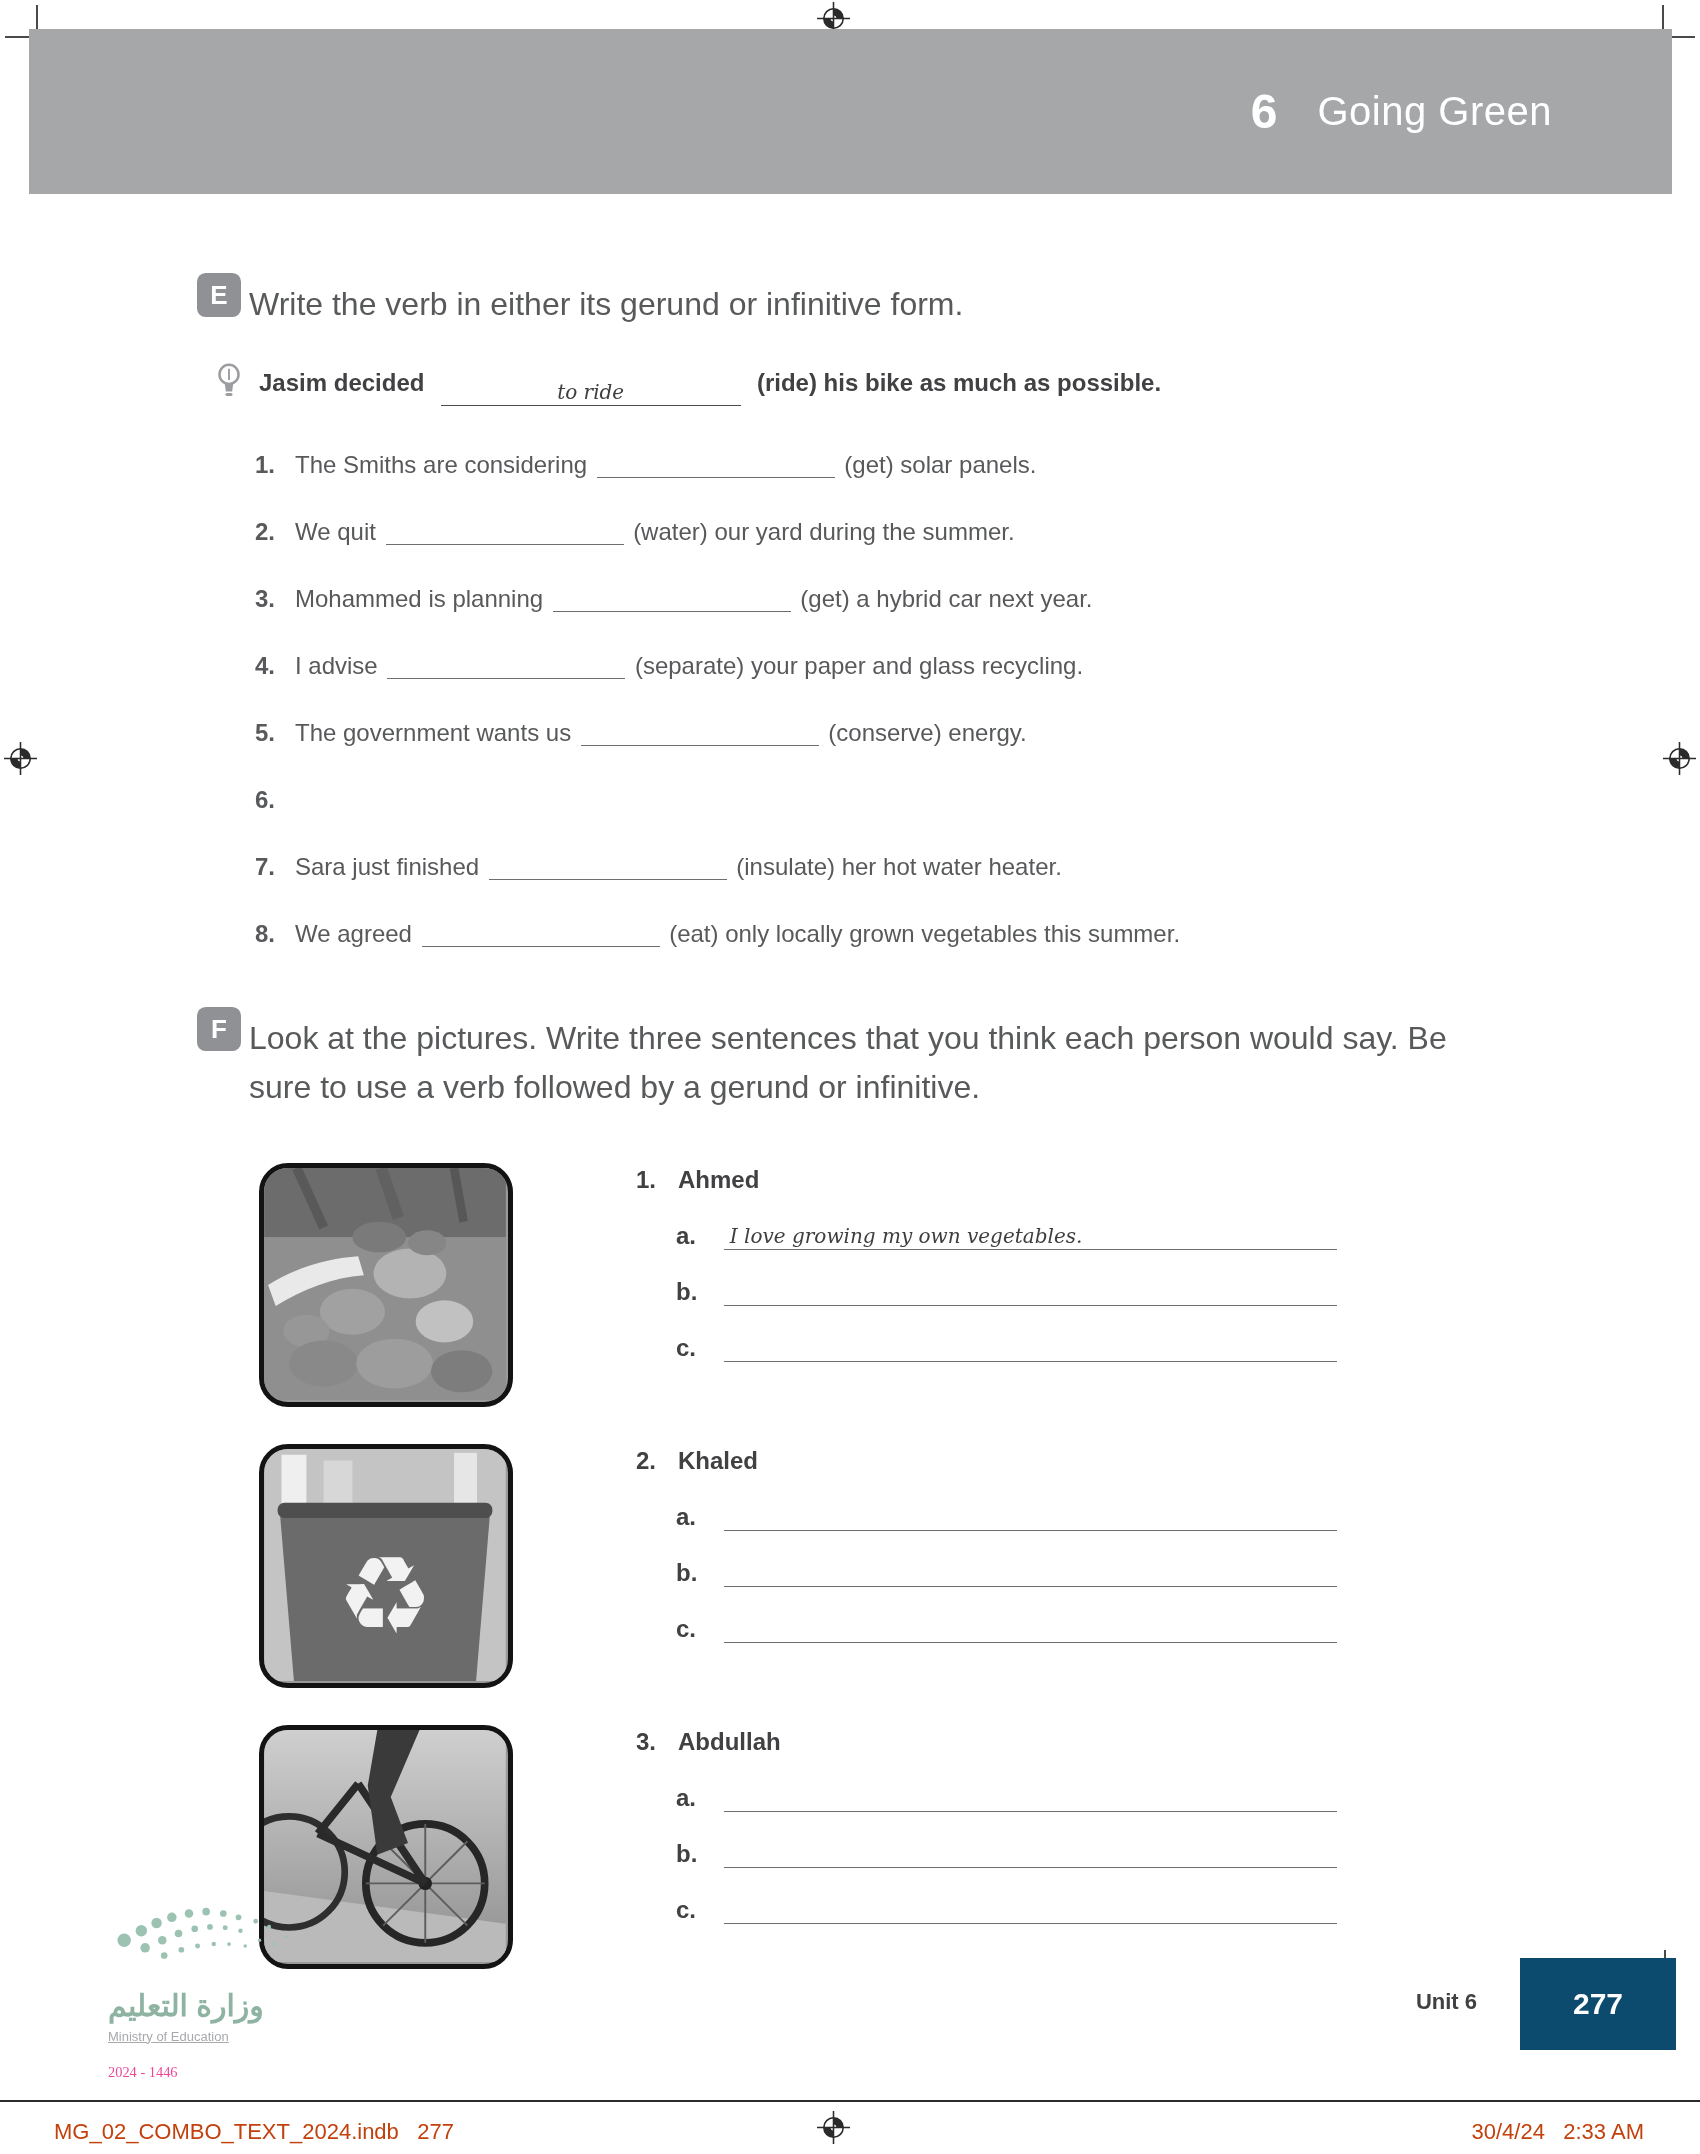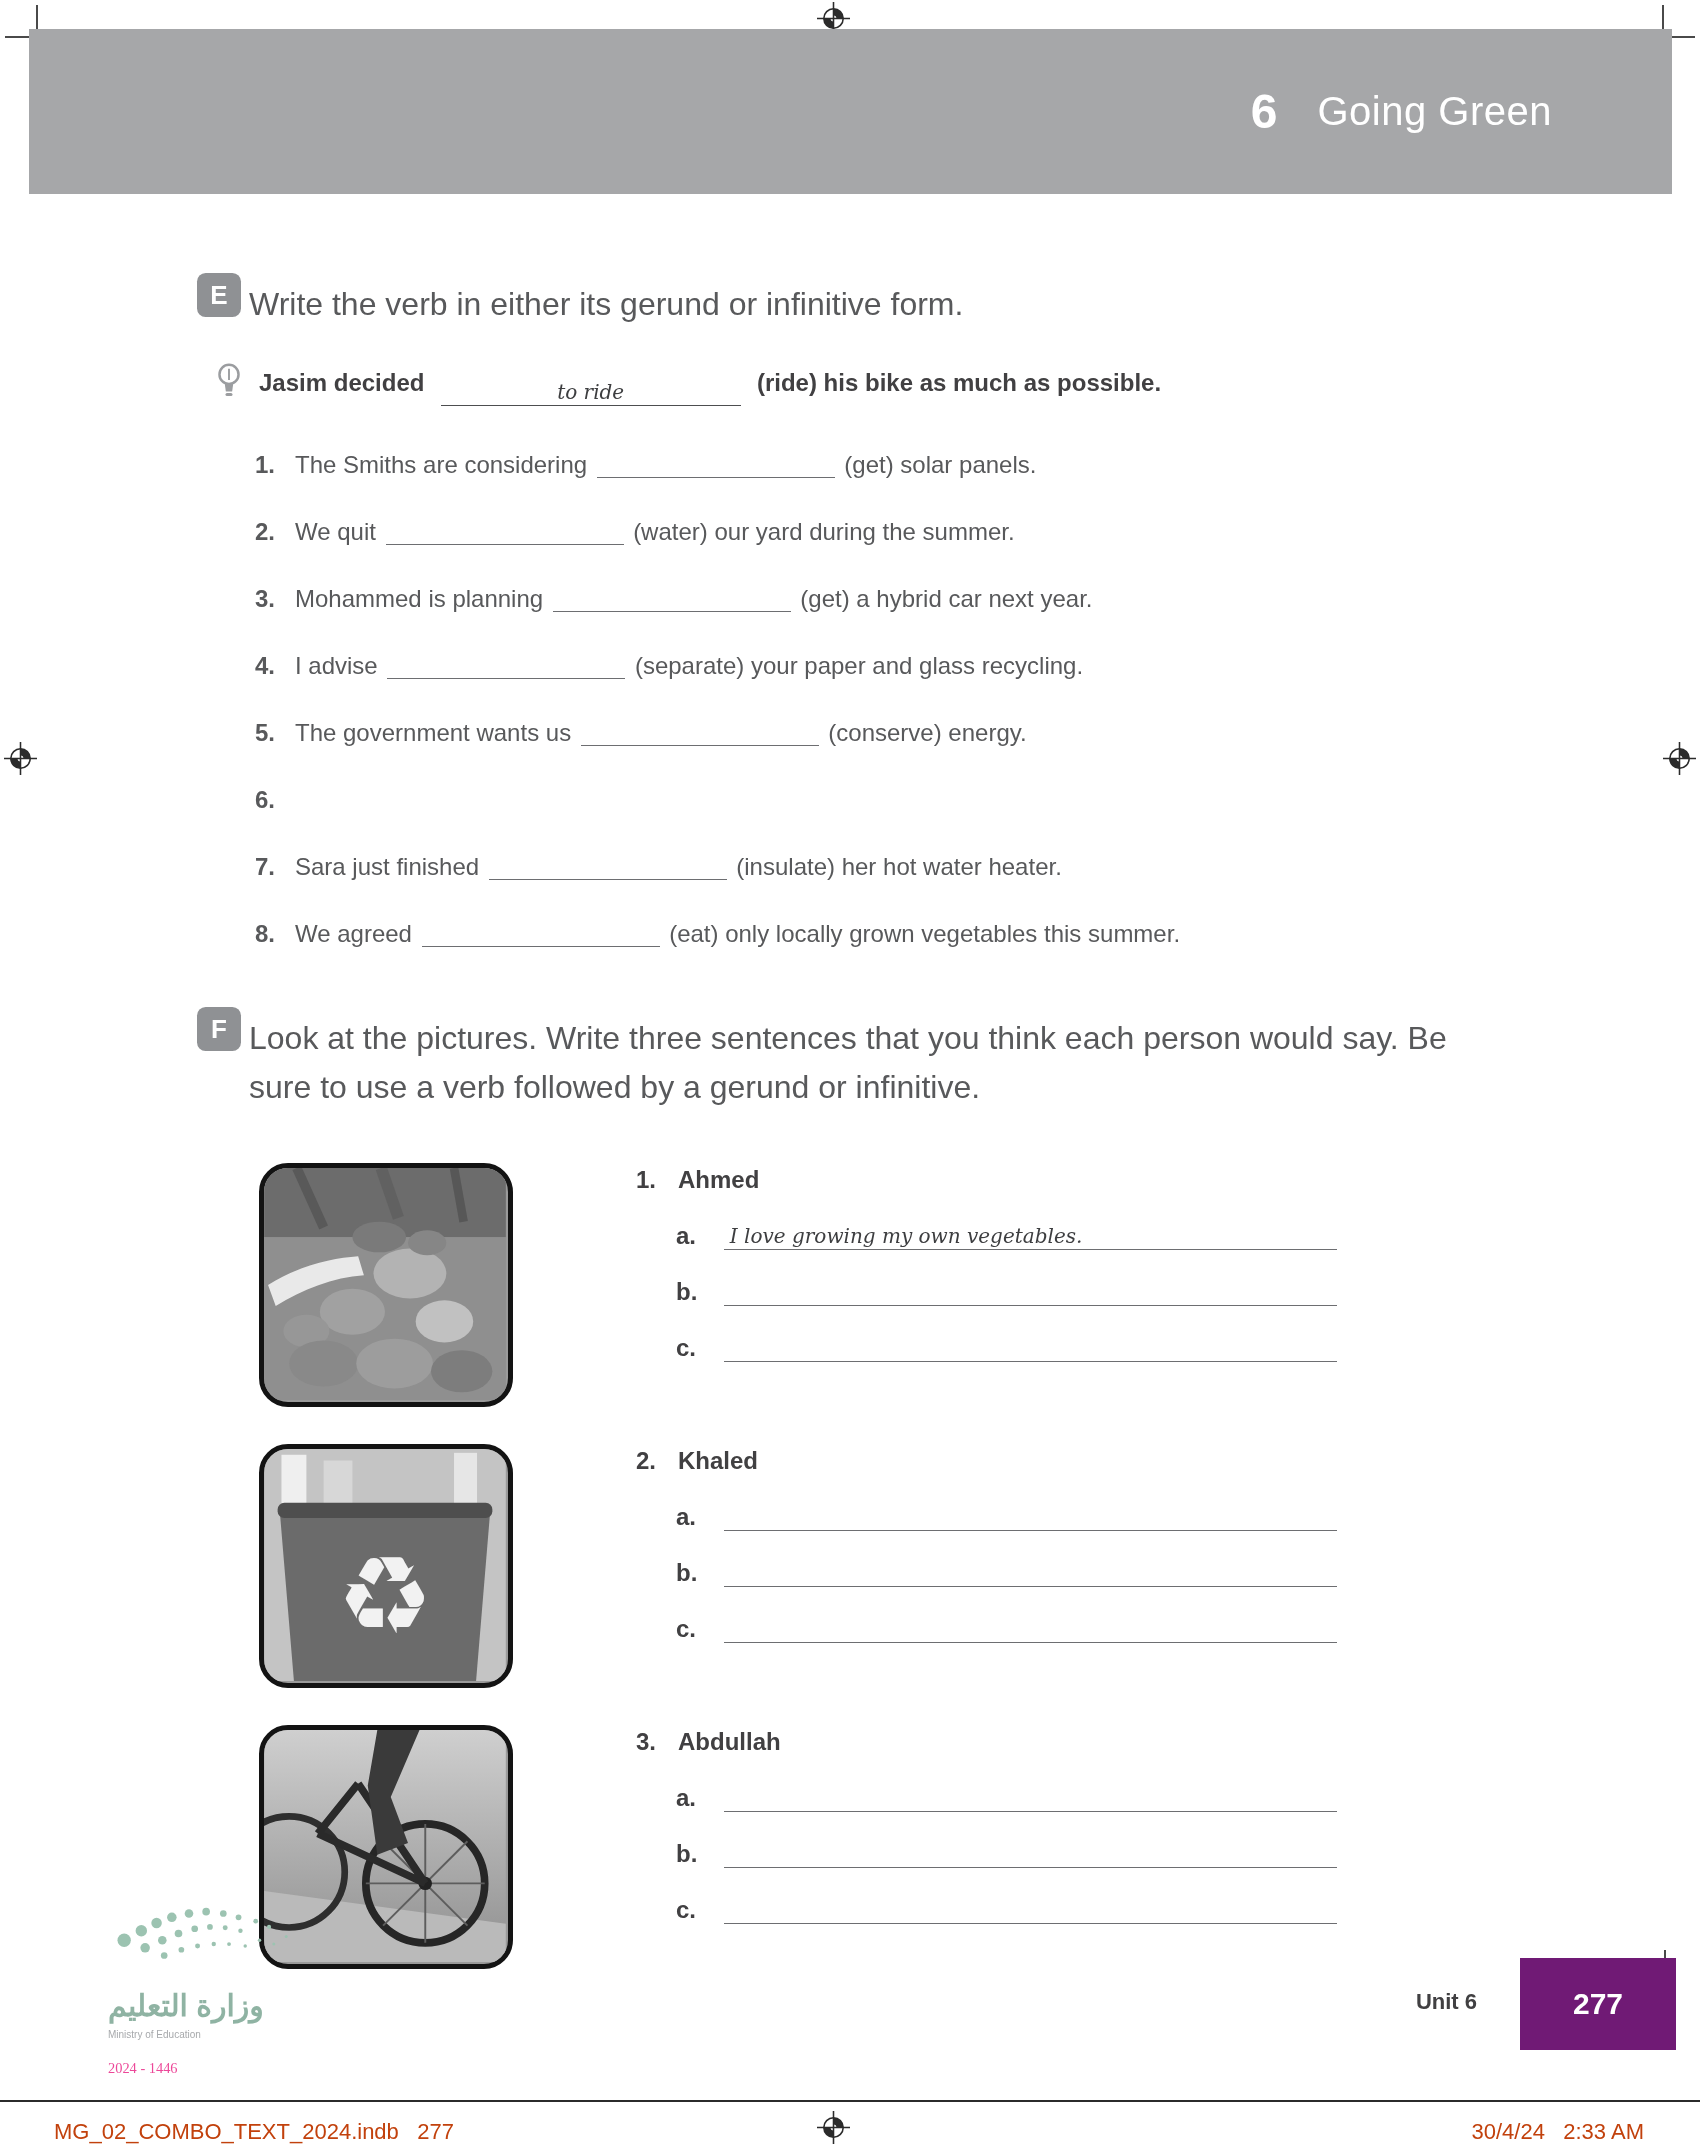--- a/index.html
+++ b/index.html
@@ -69,27 +69,27 @@
   .p-num { width:42px; flex:none; }
   .answer-row { display:flex; margin-top:27px; font-size:24px; line-height:29px; }
   .a-indent { width:40px; flex:none; }
   .a-letter { font-weight:bold; width:48px; flex:none; color:#414042; }
   .a-line { flex:1; border-bottom:1.9px solid #6d6e71; position:relative; height:29px; }
   .a-hand { position:absolute; left:5.8px; bottom:-1.9px; }
 
   
   .unit-label { position:absolute; right:223px; top:1989px; font-size:22px; font-weight:bold; color:#414042; }
   .page-box {
-    position:absolute; right:24px; top:1958px; width:156px; height:92px; background:#701a75;
+    position:absolute; right:24px; top:1958px; width:156px; height:92px; background:#0c4a6e;
     color:#fff; display:flex; align-items:center; justify-content:center;
     font-size:30px; font-weight:bold;
   }
   .moe-logo { position:absolute; left:108px; top:1904px; width:269px; }
   .moe-arabic { font-size:30px; font-weight:bold; color:#8fb3a3; margin-top:19px; }
-  .moe-english { font-size:10px; color:#a7a9ac; margin-top:5.8px; }
+  .moe-english { font-size:13px; color:#a7a9ac; margin-top:5.8px;text-decoration:underline; }
   .moe-years { font-size:14.4px; color:#ec4899; margin-top:20px;font-family:Liberation Serif, serif; }
   .footer-rule { position:absolute; left:0; top:2100px; width:1700px; height:1.9px; background:#2b2b2b; }
   .print-text { position:absolute; top:2119px; font-size:22px; color:#c2410c; white-space:pre; }
   .print-left { left:54px; }
   .print-right { right:56px; }
 </style>
 </head>
 <body>
 
 <div class="page">

